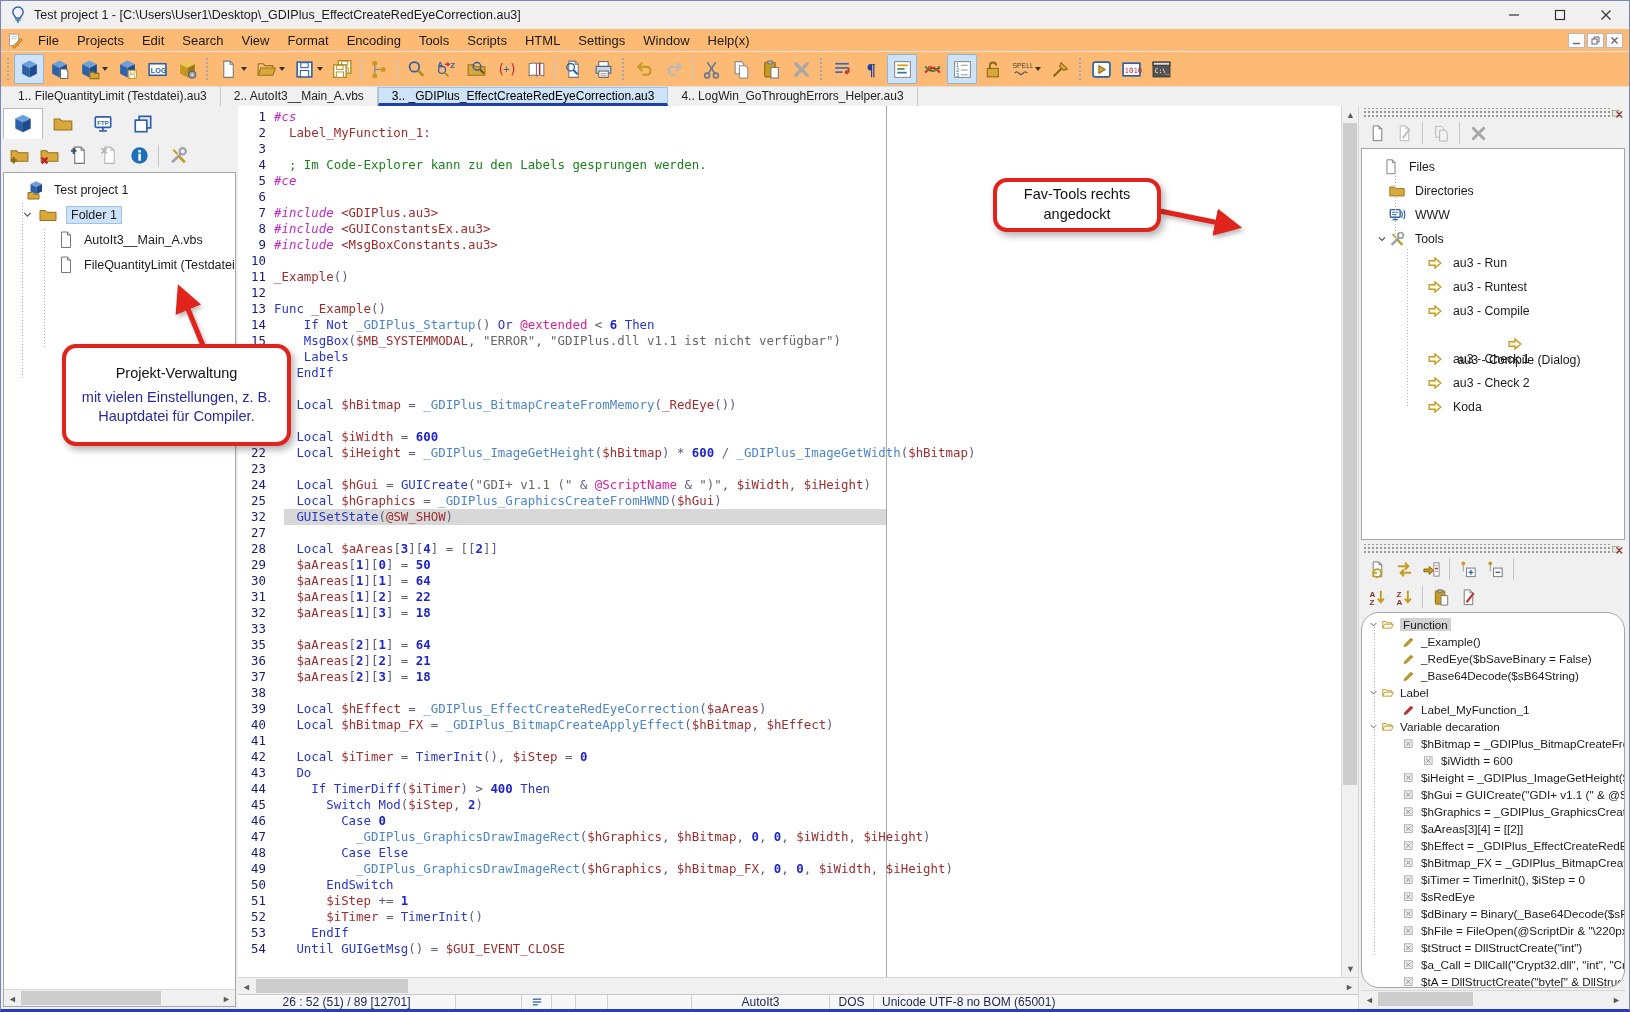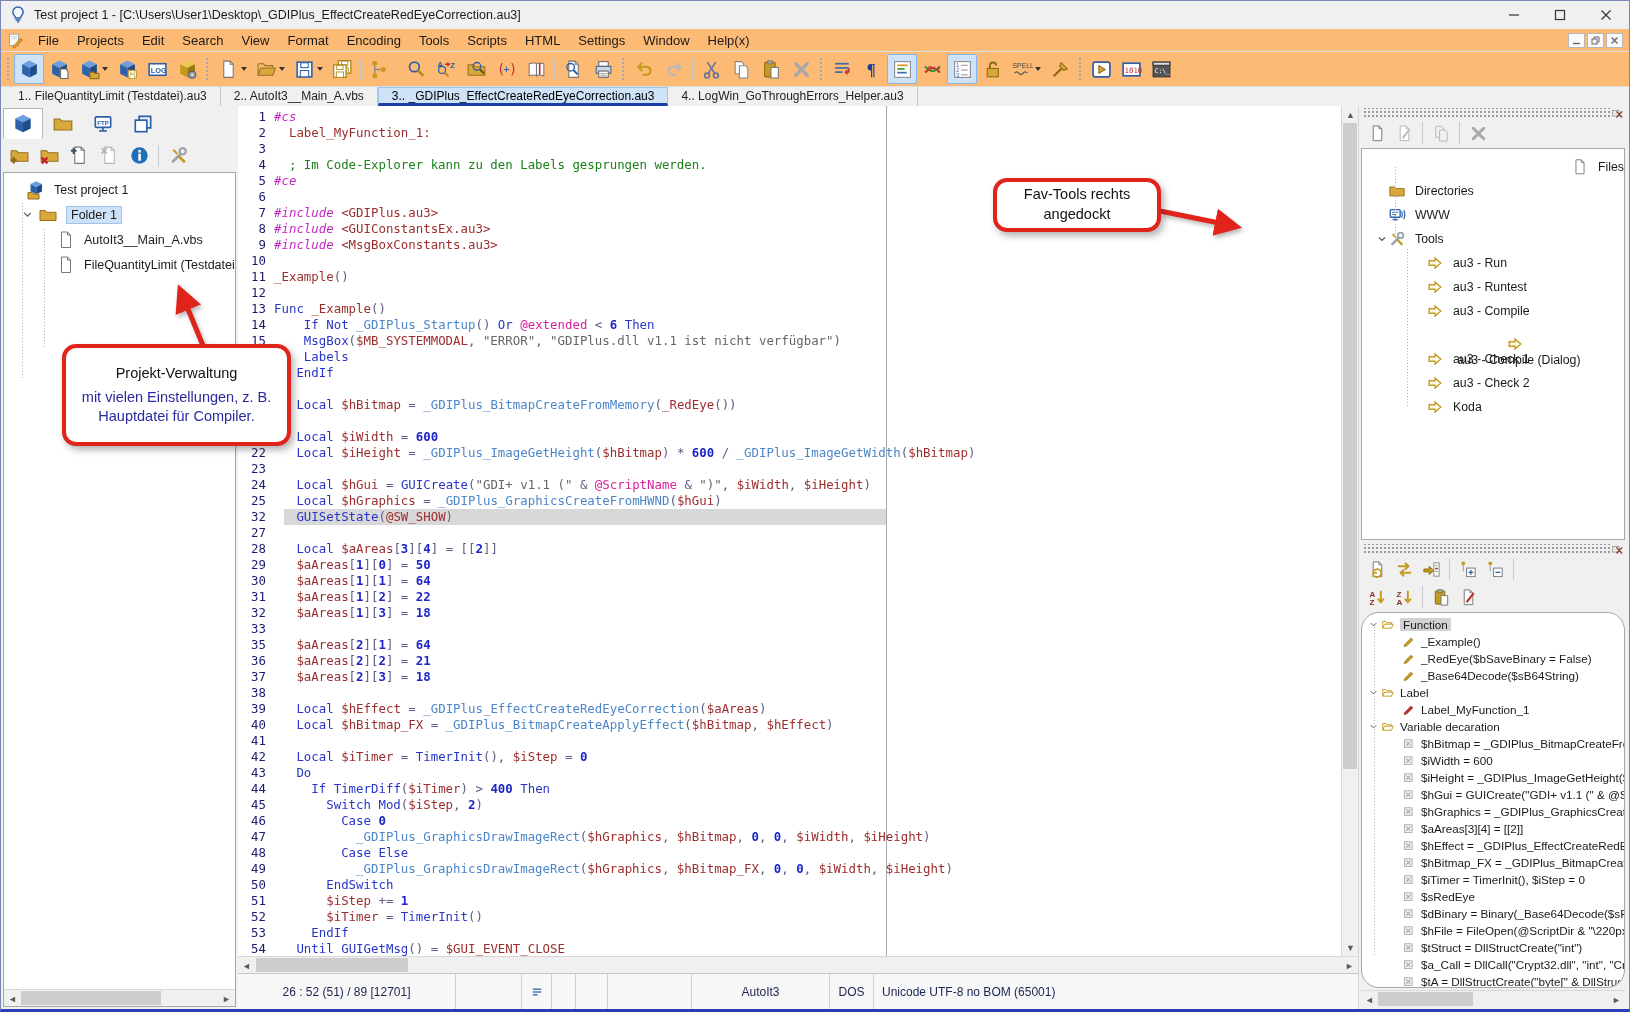--- a/index.html
+++ b/index.html
@@ -75,21 +75,21 @@
   .guide { position:absolute; top:0; bottom:0; left:648px; width:1px; background:#a8a8a8; }
   .cline { height:16px; display:flex; position:relative; white-space:pre; font-family:"DejaVu Sans Mono", monospace; font-size:12.4px; line-height:16px; }
   .cline .ln { width:36px; flex:none; text-align:right; padding-right:8px; color:var(--c-linenum); z-index:1; }
   .cline .ctext { z-index:1; }
   .cline.hl::before { content:""; position:absolute; left:46px; width:602px; top:0; bottom:0; background:#d8d8d8; }
   .tk-kw{color:var(--c-kw);} .tk-var{color:var(--c-var);} .tk-num{color:var(--c-num);font-weight:bold;}
   .tk-str{color:var(--c-str);} .tk-com{color:var(--c-com);} .tk-pp{color:var(--c-pp);font-style:italic;}
   .tk-mac{color:var(--c-mac);} .tk-udf{color:var(--c-udf);} .tk-sym{color:var(--c-sym);} .tk-inc{color:var(--c-inc);} .tk-txt{color:#202020;}
 
   
-  .statusbar { height:36px; flex:none; background:#f7f7f7; border-top:1px solid #c8c8c8; display:flex; font-size:12px; color:#1c2450; }
+  .statusbar { height:15px; flex:none; background:#f7f7f7; border-top:1px solid #c8c8c8; display:flex; font-size:12px; color:#1c2450; }
   .scell { border-right:1px solid #d0d0d0; display:flex; align-items:center; justify-content:center; white-space:nowrap; overflow:hidden; }
   .scell:last-child { flex:1; justify-content:flex-start; padding-left:8px; border-right:none; }
   .scell svg { width:14px; height:14px; }
 
   
   .rightpanel { width:271px; flex:none; display:flex; flex-direction:column; background:#f0f0f0; border-left:1px solid #d8d8d8; }
   .dockgrip { height:10px; margin:2px 6px 1px 4px; position:relative; background-image:radial-gradient(#9a9a9a 0.9px, transparent 1px); background-size:4px 4px; background-position:0 2px; flex:none; }
   .dockclose { position:absolute; right:-2px; top:-2px; width:14px; height:14px; background:#f0f0f0; }
   .dockclose svg { width:13px; height:13px; }
   .ptoolbar { display:flex; align-items:center; padding:2px 2px 2px 6px; gap:3px; flex:none; }
@@ -831,21 +831,21 @@
           <div class="pbtn">
             <span style="display: inline-flex;">
               <svg viewBox="0 0 20 20" xmlns="http://www.w3.org/2000/svg">
                 <path d="M4.5 4.5 15.5 15.5 M15.5 4.5 4.5 15.5" stroke="#a8a8a8" stroke-width="3.2" stroke-linecap="round" fill="none"></path>
               </svg>
             </span>
           </div>
         </div>
       <div class="pbox favbox">
         <div id="fav-tree">
-            <div class="favrow" style="padding-left: 8px; justify-content: flex-end;">
+            <div class="favrow" style="padding-left: 8px;">
               <span class="chev"></span>
               <span class="ticon"><svg viewBox="0 0 20 20" xmlns="http://www.w3.org/2000/svg">
                   <path d="M5.5 2h6l3 3v12.5h-9z" fill="#fff" stroke="#777"></path>
                   <path d="M11.5 2v3h3" fill="none" stroke="#777"></path>
                 </svg></span>
               <span class="tlabel">Files</span>
             </div>
             <div class="favrow" style="padding-left: 14px;">
               <span class="chev"></span>
               <span class="ticon"><svg viewBox="0 0 20 20" xmlns="http://www.w3.org/2000/svg">
@@ -1084,21 +1084,21 @@
                 </svg></span>
               <span class="elabel">Variable decaration</span>
             </div>
             <div class="erow" style="padding-left: 40px;">
               <span class="ticon"><svg viewBox="0 0 20 20" xmlns="http://www.w3.org/2000/svg">
                   <rect x="3.5" y="4" width="11" height="11" fill="#eee" stroke="#999"></rect>
                   <path d="M6 6.5l6 6 M12 6.5l-6 6" stroke="#8a8a8a" stroke-width="1.4"></path>
                 </svg></span>
               <span class="elabel">$hBitmap = _GDIPlus_BitmapCreateFromMemory(_RedEye())</span>
             </div>
-            <div class="erow" style="padding-left: 40px;">
+            <div class="erow" style="padding-left: 60px;">
               <span class="ticon"><svg viewBox="0 0 20 20" xmlns="http://www.w3.org/2000/svg">
                   <rect x="3.5" y="4" width="11" height="11" fill="#eee" stroke="#999"></rect>
                   <path d="M6 6.5l6 6 M12 6.5l-6 6" stroke="#8a8a8a" stroke-width="1.4"></path>
                 </svg></span>
               <span class="elabel">$iWidth = 600</span>
             </div>
             <div class="erow" style="padding-left: 40px;">
               <span class="ticon"><svg viewBox="0 0 20 20" xmlns="http://www.w3.org/2000/svg">
                   <rect x="3.5" y="4" width="11" height="11" fill="#eee" stroke="#999"></rect>
                   <path d="M6 6.5l6 6 M12 6.5l-6 6" stroke="#8a8a8a" stroke-width="1.4"></path>

